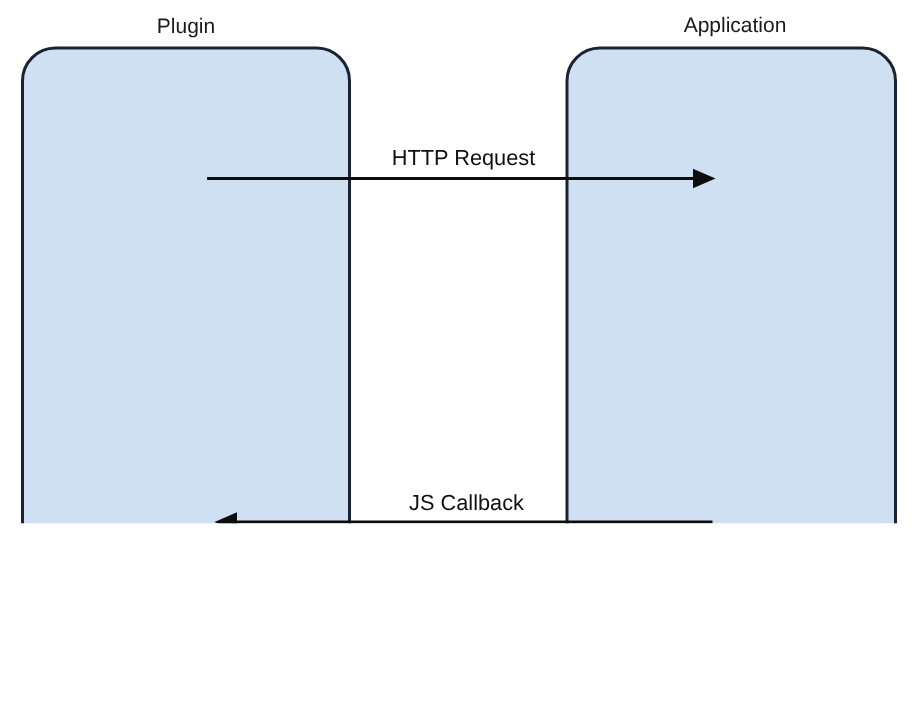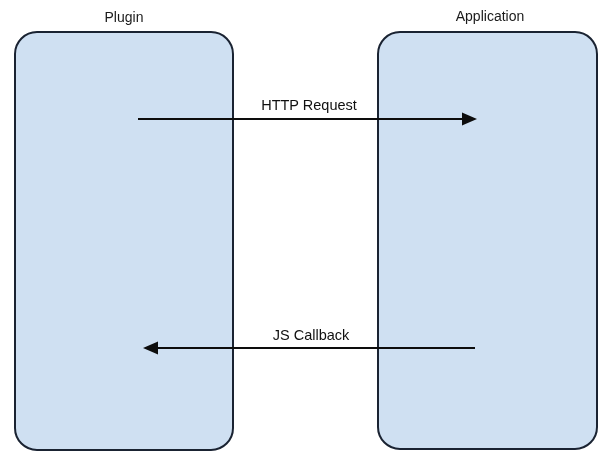--- a/index.html
+++ b/index.html
@@ -7,21 +7,21 @@
     margin: 0;
     padding: 0;
     background: #ffffff;
   }
   body {
     font-family: "Liberation Sans", sans-serif;
   }
   #diagram-canvas {
     position: relative;
     width: 613px;
-    height: 469px;
+    height: 349px;
     background: #ffffff;
     overflow: hidden;
   }
   #diagram-canvas svg {
     position: absolute;
     top: 0;
     left: 0;
     display: block;
   }
   .node-label {

